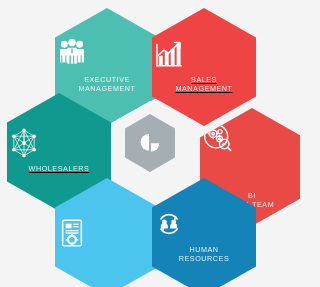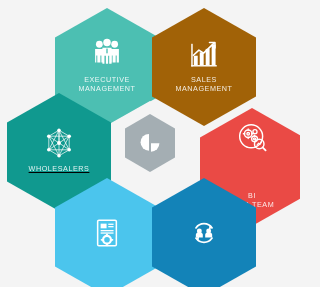--- a/index.html
+++ b/index.html
@@ -23,21 +23,20 @@
 
   
   .hex {
     position: absolute;
     width: 104px;
     height: 118px;
     -webkit-clip-path: polygon(50% 0%, 100% 25%, 100% 75%, 50% 100%, 0% 75%, 0% 25%);
     clip-path: polygon(50% 0%, 100% 25%, 100% 75%, 50% 100%, 0% 75%, 0% 25%);
     display: flex;
     flex-direction: column;
-    align-items: center;
     justify-content: center;
     box-sizing: border-box;
     padding-bottom: 4px;
   }
 
   .hex-icon {
     width: 34px;
     height: 34px;
     display: flex;
     align-items: center;
@@ -106,21 +105,21 @@
         <path d="M24 14h10v16h-2.6v-8.2h-1.2V30h-3.6v-8.2h-1.2V30H24z"></path>
         <circle cx="20" cy="6.5" r="4.4"></circle>
         <path d="M14.6 12.6h10.8v18.8h-2.8V22h-1.3v9.4h-2.6V22H17v9.4h-2.4z"></path>
         <rect x="19.2" y="13.6" width="1.6" height="5.6" fill="#4cbfb2"></rect>
       </svg>
     </div>
     <div class="hex-label">EXECUTIVE
 MANAGEMENT</div>
   </div>
 
-  <div class="hex" id="hex-sales" style="background: #a16207;">
+  <div class="hex" id="hex-sales" style="background: #ef4444; text-decoration: underline;">
     <div class="hex-icon">
       <svg viewBox="0 0 40 40" width="34" height="34" aria-hidden="true">
         <g fill="#ffffff">
           <rect x="8" y="22" width="4.6" height="11"></rect>
           <rect x="15" y="18" width="4.6" height="15"></rect>
           <rect x="22" y="14" width="4.6" height="19"></rect>
           <rect x="29" y="9" width="4.6" height="24"></rect>
           <rect x="5" y="33" width="30" height="1.7"></rect>
           <rect x="5" y="8" width="1.7" height="26.7"></rect>
         </g>
@@ -221,20 +220,22 @@
         <path d="M26.5 10.6 l3.6 3.2 l-4.4 2.2 z" fill="#ffffff"></path>
         <path d="M13.5 29.4 l-3.6 -3.2 l4.4 -2.2 z" fill="#ffffff"></path>
         <g fill="#ffffff">
           <circle cx="14.5" cy="17.5" r="2.9"></circle>
           <path d="M10.4 22.2c0-2.2 1.9-3.4 4.1-3.4s4.1 1.2 4.1 3.4v3.2h-8.2z"></path>
           <circle cx="25.5" cy="17.5" r="2.9"></circle>
           <path d="M21.4 22.2c0-2.2 1.9-3.4 4.1-3.4s4.1 1.2 4.1 3.4v3.2h-8.2z"></path>
         </g>
       </svg>
     </div>
+    <div class="hex-label">HUMAN
+RESOURCES</div>
   </div>
 
   <div id="hub-outer"></div>
   <div id="hub-hex" style="background: rgb(164, 174, 179);">
     <svg class="hub-icon" viewBox="0 0 40 40" width="26" height="26" aria-hidden="true">
       <path d="M18.5 6 A13 13 0 1 0 18.5 32 L18.5 19 Z" fill="#ffffff"></path>
       <path d="M21.5 20.5 h13 A13 13 0 0 1 21.5 33.5 Z" fill="#ffffff"></path>
     </svg>
   </div>
 

